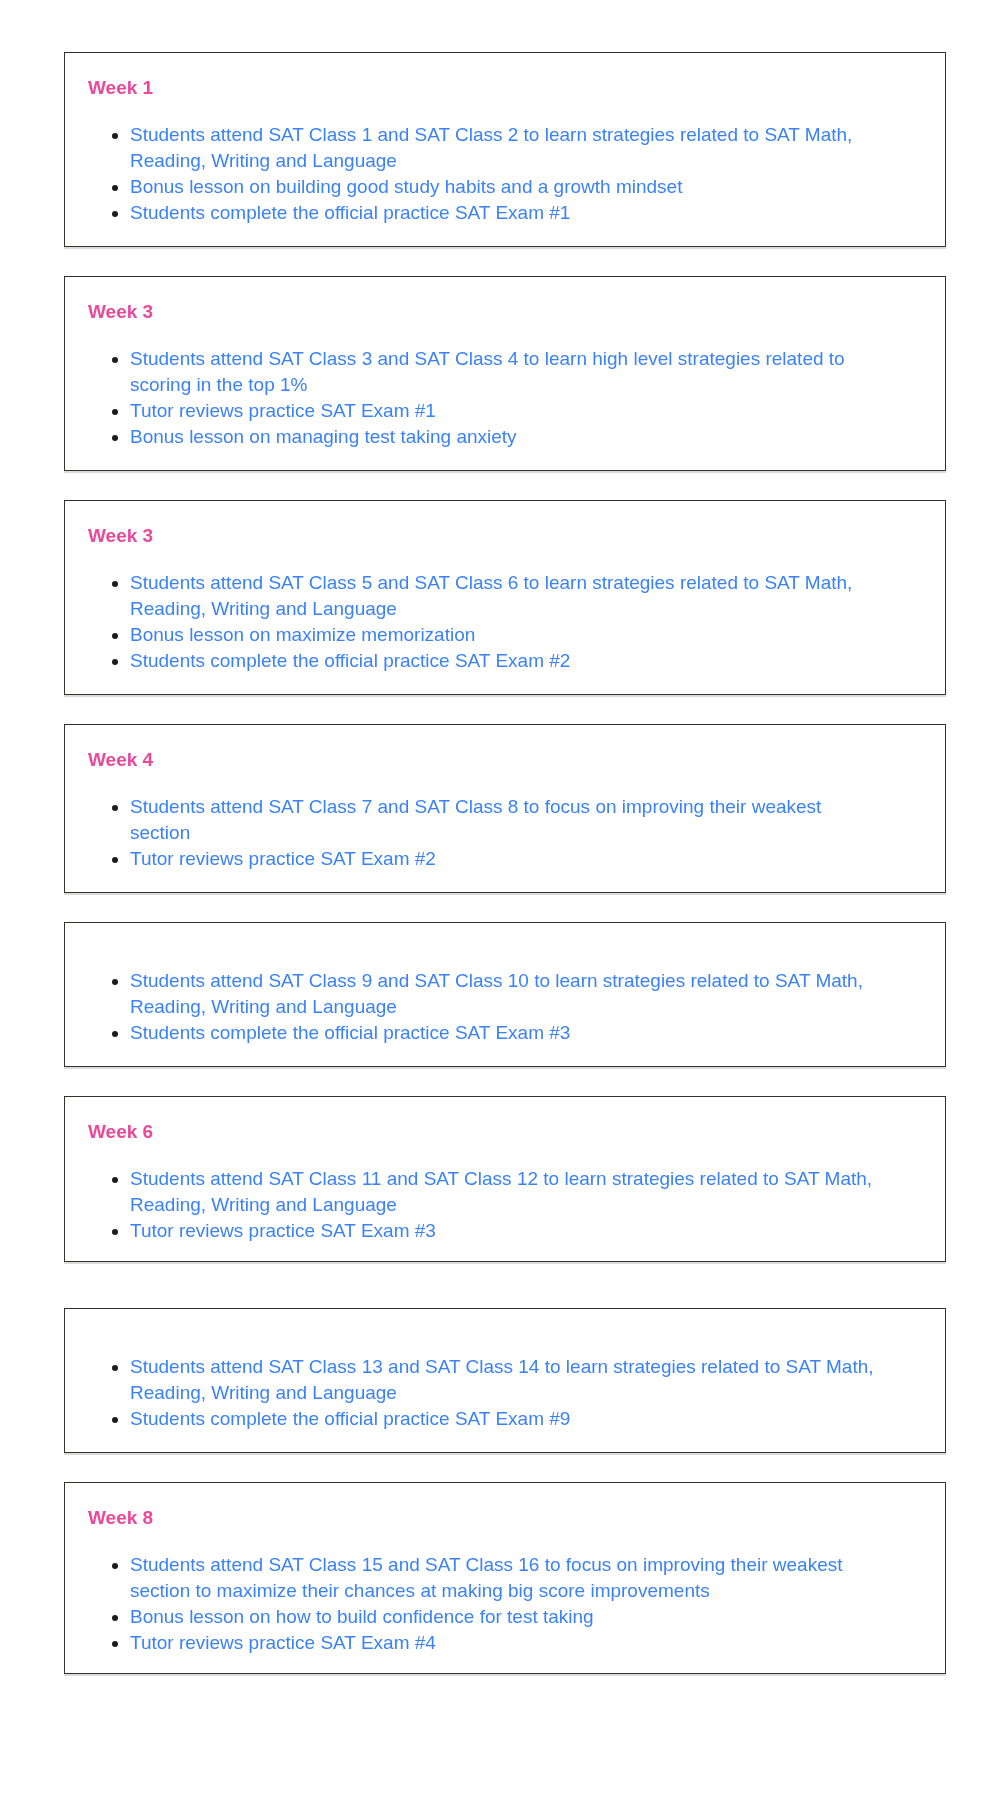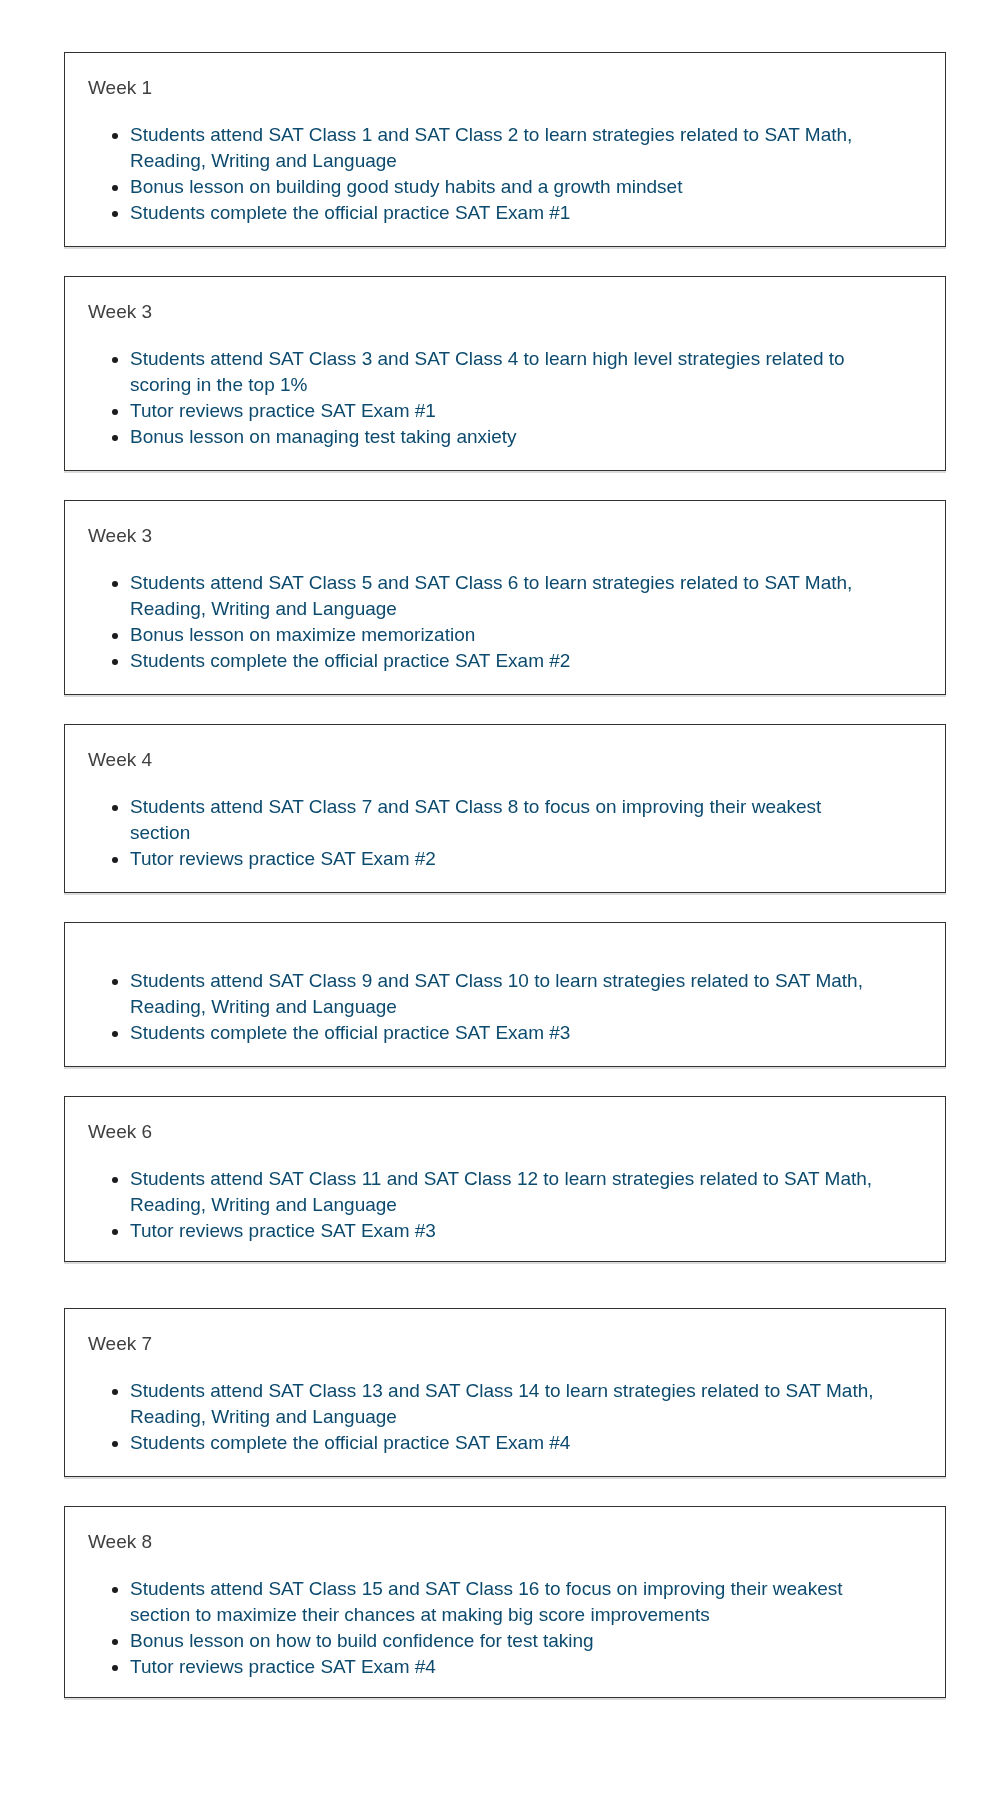--- a/index.html
+++ b/index.html
@@ -22,33 +22,33 @@
     padding: 23px 24px 20px 23px;
     margin-bottom: 29px;
   }
   .week-box.pad-bottom-lg { padding-bottom: 17px; }
   .week-box.gap-after-lg { margin-bottom: 46px; }
   .week-box:last-child { margin-bottom: 4px; }
   .week-title {
     margin: 0;
     font-size: 19px;
     line-height: 24px;
-    font-weight: 400;
-    color: #404040;
+    font-weight: 700;
+    color: #ec4899;
   }
   .week-list {
     margin: 22px 0 0 0;
     padding: 0 0 0 42px;
     list-style: disc;
   }
   .week-list li {
     font-size: 19px;
     line-height: 26px;
     max-width: 750px;
-    color: #0c4a6e;
+    color: #3b82f6;
   }
   .week-list li::marker { color: #1c1c1e; }
 </style>
 </head>
 <body>
 
 <div class="page">
 
   <section class="week-box">
     <h3 class="week-title">Week 1</h3>
@@ -94,24 +94,23 @@
 
   <section class="week-box pad-bottom-lg gap-after-lg">
     <h3 class="week-title">Week 6</h3>
     <ul class="week-list">
       <li>Students attend SAT Class 11 and SAT Class 12 to learn strategies related to SAT Math, Reading, Writing and Language</li>
       <li>Tutor reviews practice SAT Exam #3</li>
     </ul>
   </section>
 
   <section class="week-box">
-    <h3 class="week-title">Week 7</h3>
     <ul class="week-list">
       <li>Students attend SAT Class 13 and SAT Class 14 to learn strategies related to SAT Math, Reading, Writing and Language</li>
-      <li>Students complete the official practice SAT Exam #4</li>
+      <li>Students complete the official practice SAT Exam #9</li>
     </ul>
   </section>
 
   <section class="week-box pad-bottom-lg">
     <h3 class="week-title">Week 8</h3>
     <ul class="week-list">
       <li>Students attend SAT Class 15 and SAT Class 16 to focus on improving their weakest section to maximize their chances at making big score improvements</li>
       <li>Bonus lesson on how to build confidence for test taking</li>
       <li>Tutor reviews practice SAT Exam #4</li>
     </ul>

